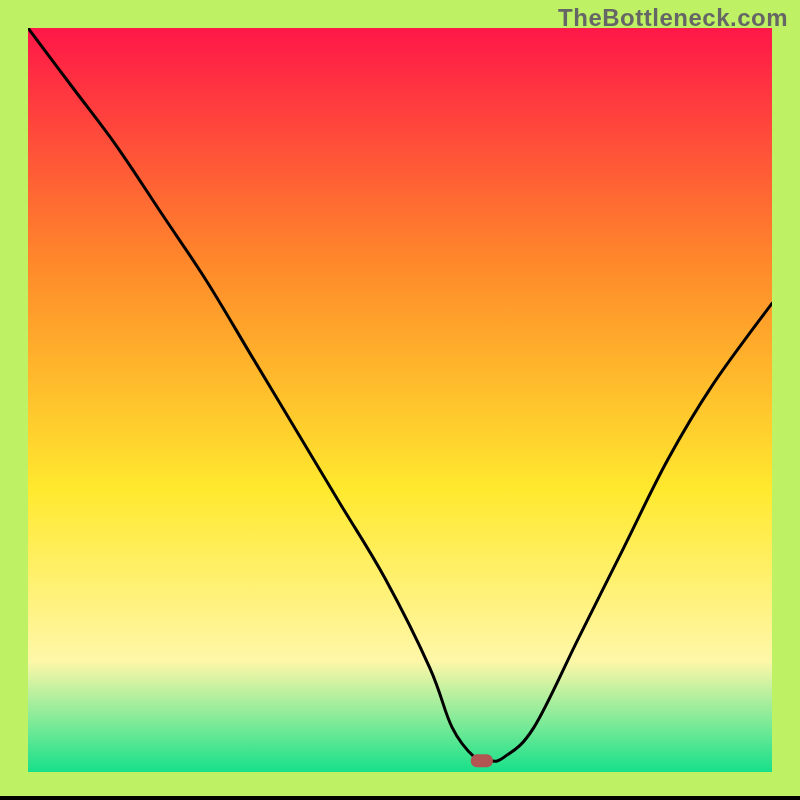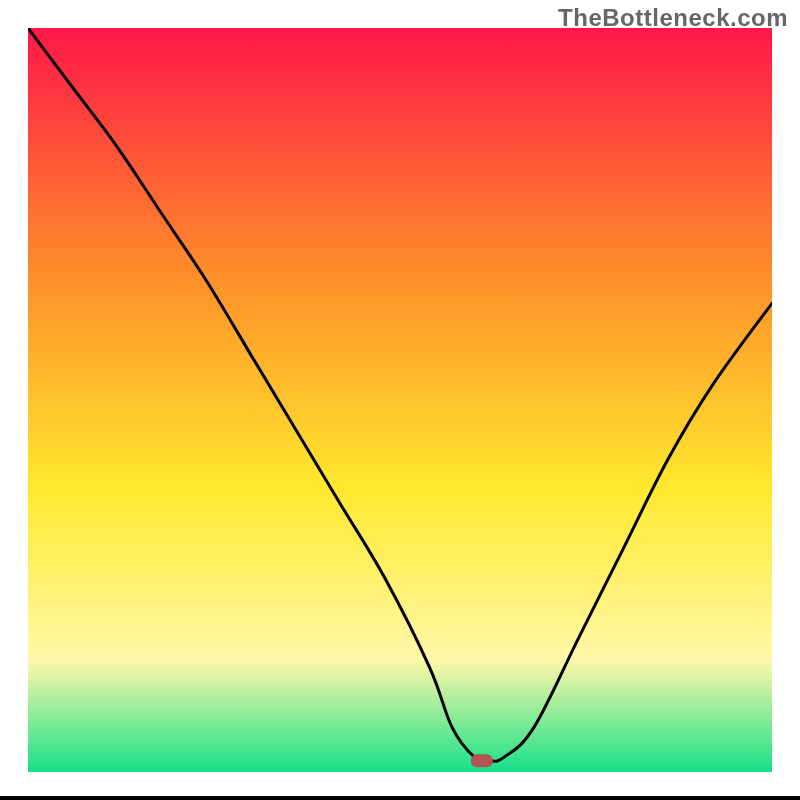--- a/index.html
+++ b/index.html
@@ -8,21 +8,21 @@
     width: 800px;
     height: 800px;
     background: #000;
     overflow: hidden;
     font-family: Arial, Helvetica, sans-serif;
   }
   .frame {
     position: relative;
     width: 800px;
     height: 796px;
-    background: #ffffff;
+    background: #bef264;
   }
   .watermark {
     position: absolute;
     top: 4px;
     right: 12px;
     color: #666;
     font-size: 24px;
     font-weight: bold;
     letter-spacing: 0.5px;
     user-select: none;

